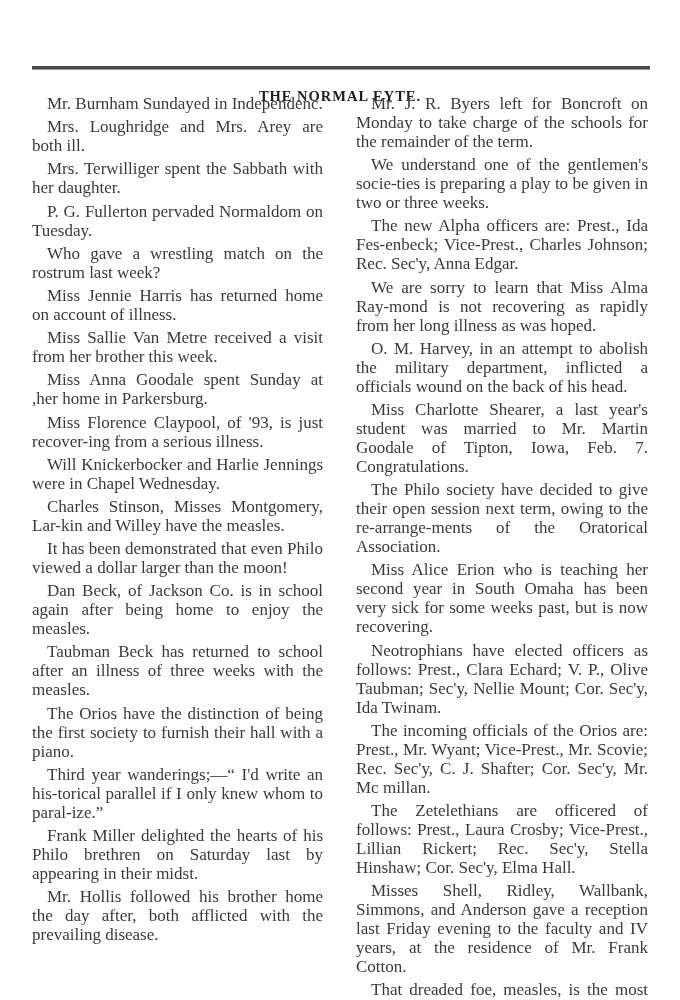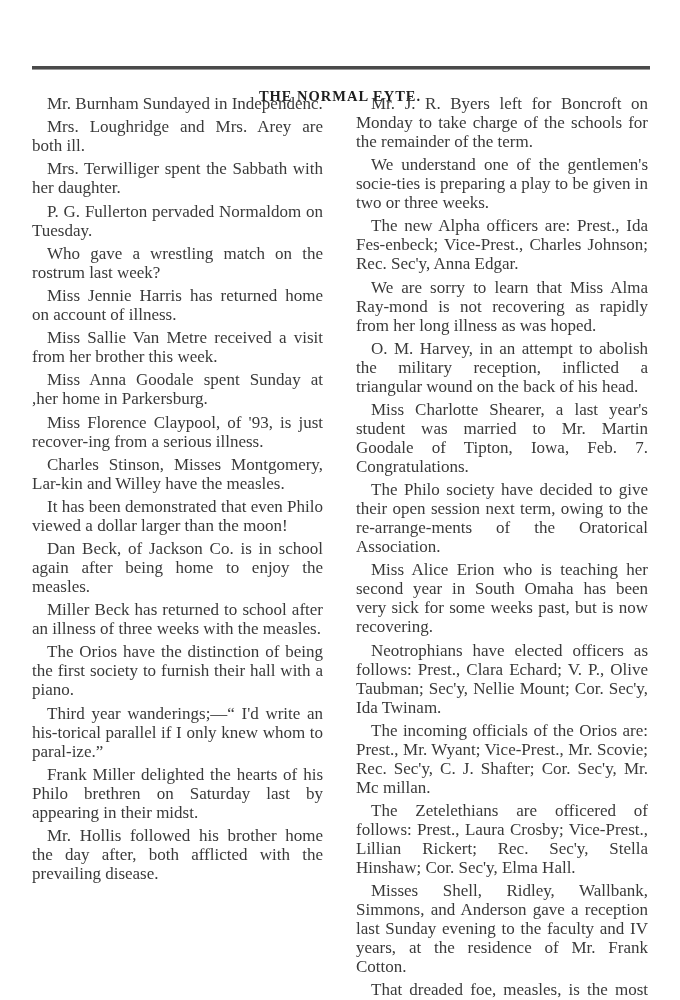--- a/index.html
+++ b/index.html
@@ -71,38 +71,39 @@
   <div class="column col-left">
     <p class="para">Mr. Burnham Sundayed in Independenc.</p>
     <p class="para">Mrs. Loughridge and Mrs. Arey are both ill.</p>
     <p class="para">Mrs. Terwilliger spent the Sabbath with her daughter.</p>
     <p class="para">P. G. Fullerton pervaded Normaldom on Tuesday.</p>
     <p class="para">Who gave a wrestling match on the rostrum last week?</p>
     <p class="para">Miss Jennie Harris has returned home on account of illness.</p>
     <p class="para">Miss Sallie Van Metre received a visit from her brother this week.</p>
     <p class="para">Miss Anna Goodale spent Sunday at ,her home in Parkersburg.</p>
     <p class="para">Miss Florence Claypool, of '93, is just recover-ing from a serious illness.</p>
+    <p class="para">Will Knickerbocker and Harlie Jennings were in Chapel Wednesday.</p>
     <p class="para">Charles Stinson, Misses Montgomery, Lar-kin and Willey have the measles.</p>
     <p class="para">It has been demonstrated that even Philo viewed a dollar larger than the moon!</p>
     <p class="para">Dan Beck, of Jackson Co. is in school again after being home to enjoy the measles.</p>
-    <p class="para">Miller Beck has returned to school after an illness of three weeks with the measles.</p>
+    <p class="para">Taubman Beck has returned to school after an illness of three weeks with the measles.</p>
     <p class="para">The Orios have the distinction of being the first society to furnish their hall with a piano.</p>
     <p class="para">Third year wanderings;—“ I'd write an his-torical parallel if I only knew whom to paral-ize.”</p>
     <p class="para">Frank Miller delighted the hearts of his Philo brethren on Saturday last by appearing in their midst.</p>
     <p class="para">Mr. Hollis followed his brother home the day after, both afflicted with the prevailing disease.</p>
   </div>
 
   <div class="column col-right">
     <p class="para">Mr. J. R. Byers left for Boncroft on Monday to take charge of the schools for the remainder of the term.</p>
     <p class="para">We understand one of the gentlemen's socie-ties is preparing a play to be given in two or three weeks.</p>
     <p class="para">The new Alpha officers are: Prest., Ida Fes-enbeck; Vice-Prest., Charles Johnson; Rec. Sec'y, Anna Edgar.</p>
     <p class="para">We are sorry to learn that Miss Alma Ray-mond is not recovering as rapidly from her long illness as was hoped.</p>
-    <p class="para">O. M. Harvey, in an attempt to abolish the military reception, inflicted a triangular wound on the back of his head.</p>
+    <p class="para">O. M. Harvey, in an attempt to abolish the military department, inflicted a officials wound on the back of his head.</p>
     <p class="para">Miss Charlotte Shearer, a last year's student was married to Mr. Martin Goodale of Tipton, Iowa, Feb. 7.   Congratulations.</p>
     <p class="para">The Philo society have decided to give their open session next term, owing to the re-arrange-ments of the Oratorical Association.</p>
     <p class="para">Miss Alice Erion who is teaching her second year in South Omaha has been very sick for some weeks past, but is now recovering.</p>
     <p class="para">Neotrophians have elected officers as follows: Prest., Clara Echard; V. P., Olive Taubman; Sec'y, Nellie Mount; Cor. Sec'y, Ida Twinam.</p>
     <p class="para">The incoming officials of the Orios are: Prest., Mr. Wyant; Vice-Prest., Mr. Scovie; Rec. Sec'y, C. J. Shafter; Cor. Sec'y, Mr. Mc millan.</p>
     <p class="para">The Zetelethians are officered of follows: Prest., Laura Crosby; Vice-Prest., Lillian Rickert; Rec. Sec'y, Stella Hinshaw; Cor. Sec'y, Elma Hall.</p>
-    <p class="para">Misses Shell, Ridley, Wallbank, Simmons, and Anderson gave a reception last Sunday evening to the faculty and IV years, at the residence of Mr. Frank Cotton.</p>
+    <p class="para">Misses Shell, Ridley, Wallbank, Simmons, and Anderson gave a reception last Friday evening to the faculty and IV years, at the residence of Mr. Frank Cotton.</p>
     <p class="para">That dreaded foe, measles, is the most prom-inent sign of the times.  Young and old bow respectfully before it.  Fortunately in no case, as yet, has it taken on a serious form.</p>
   </div>
 </div>
 
 </body></html>

